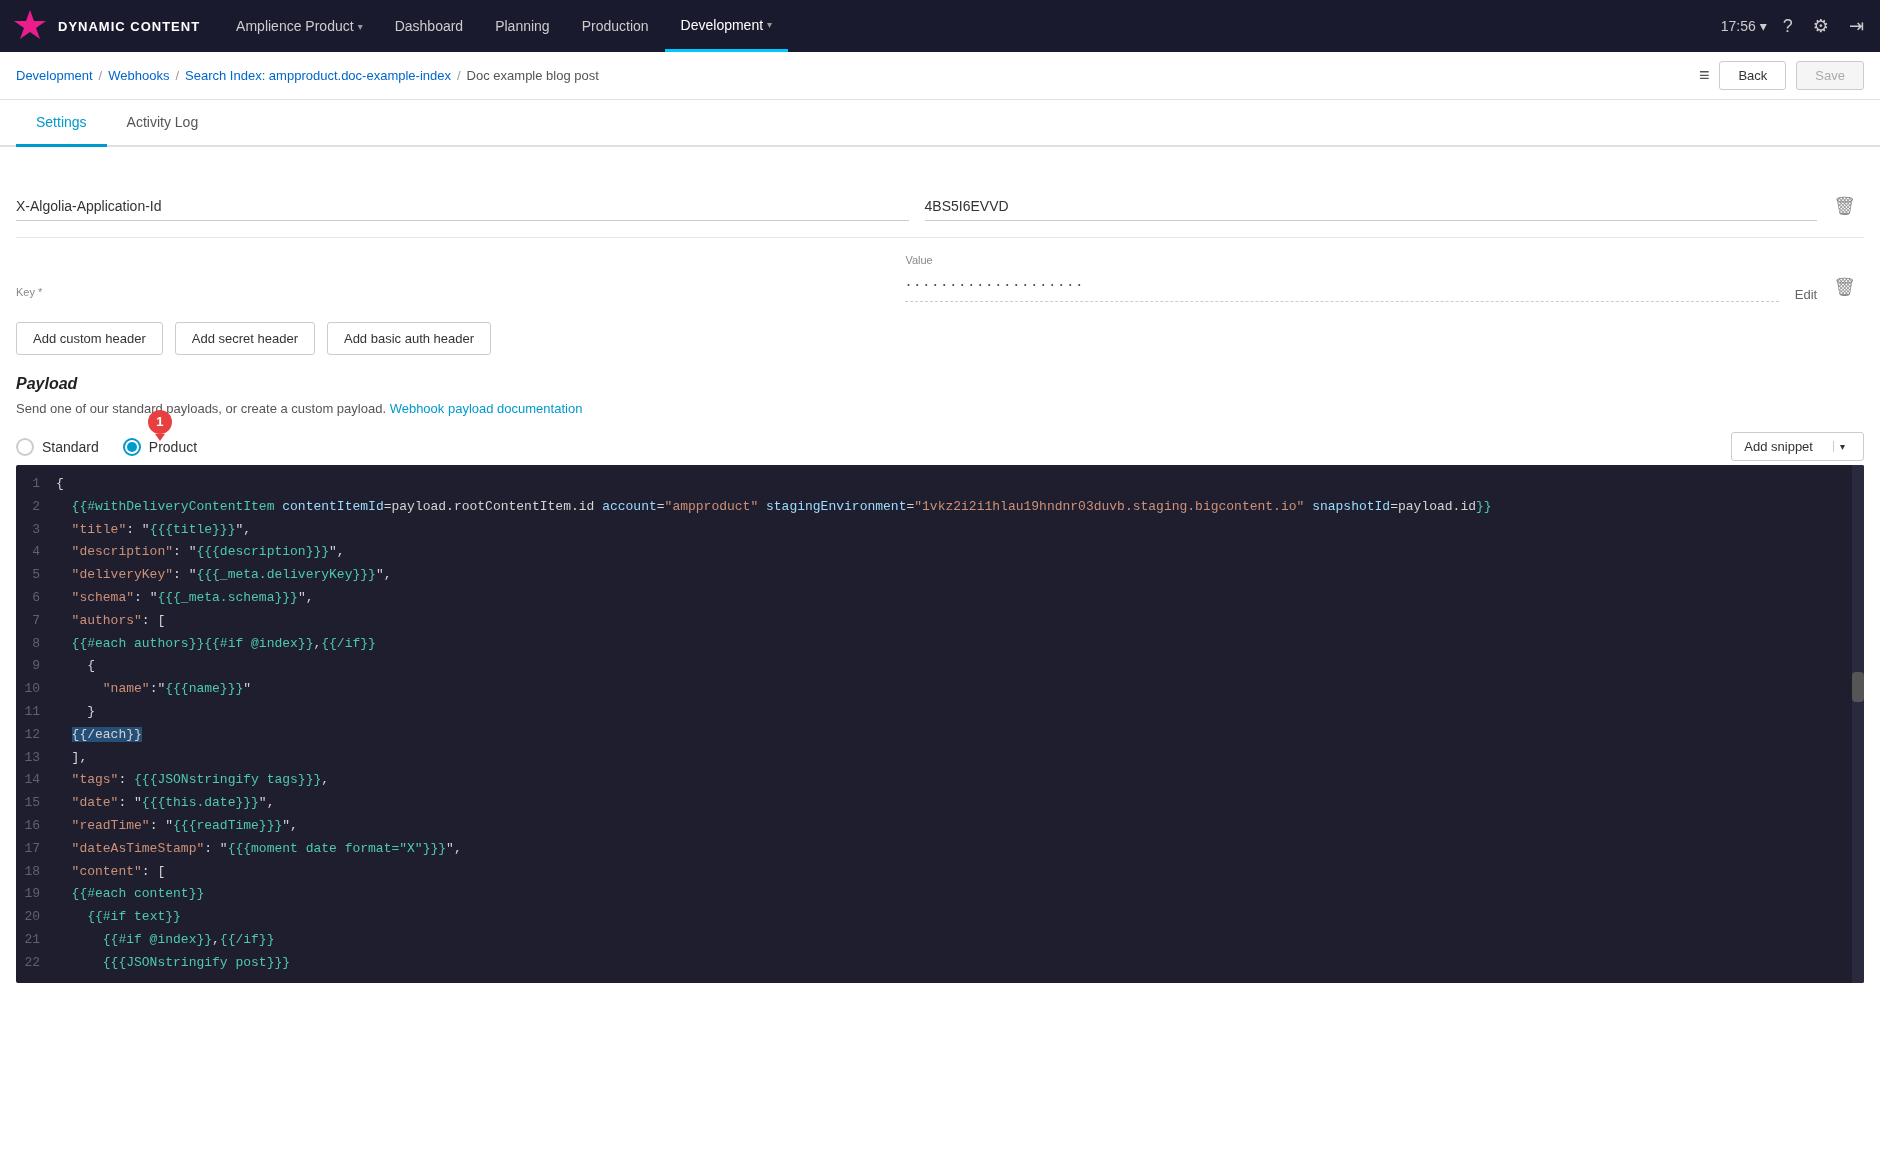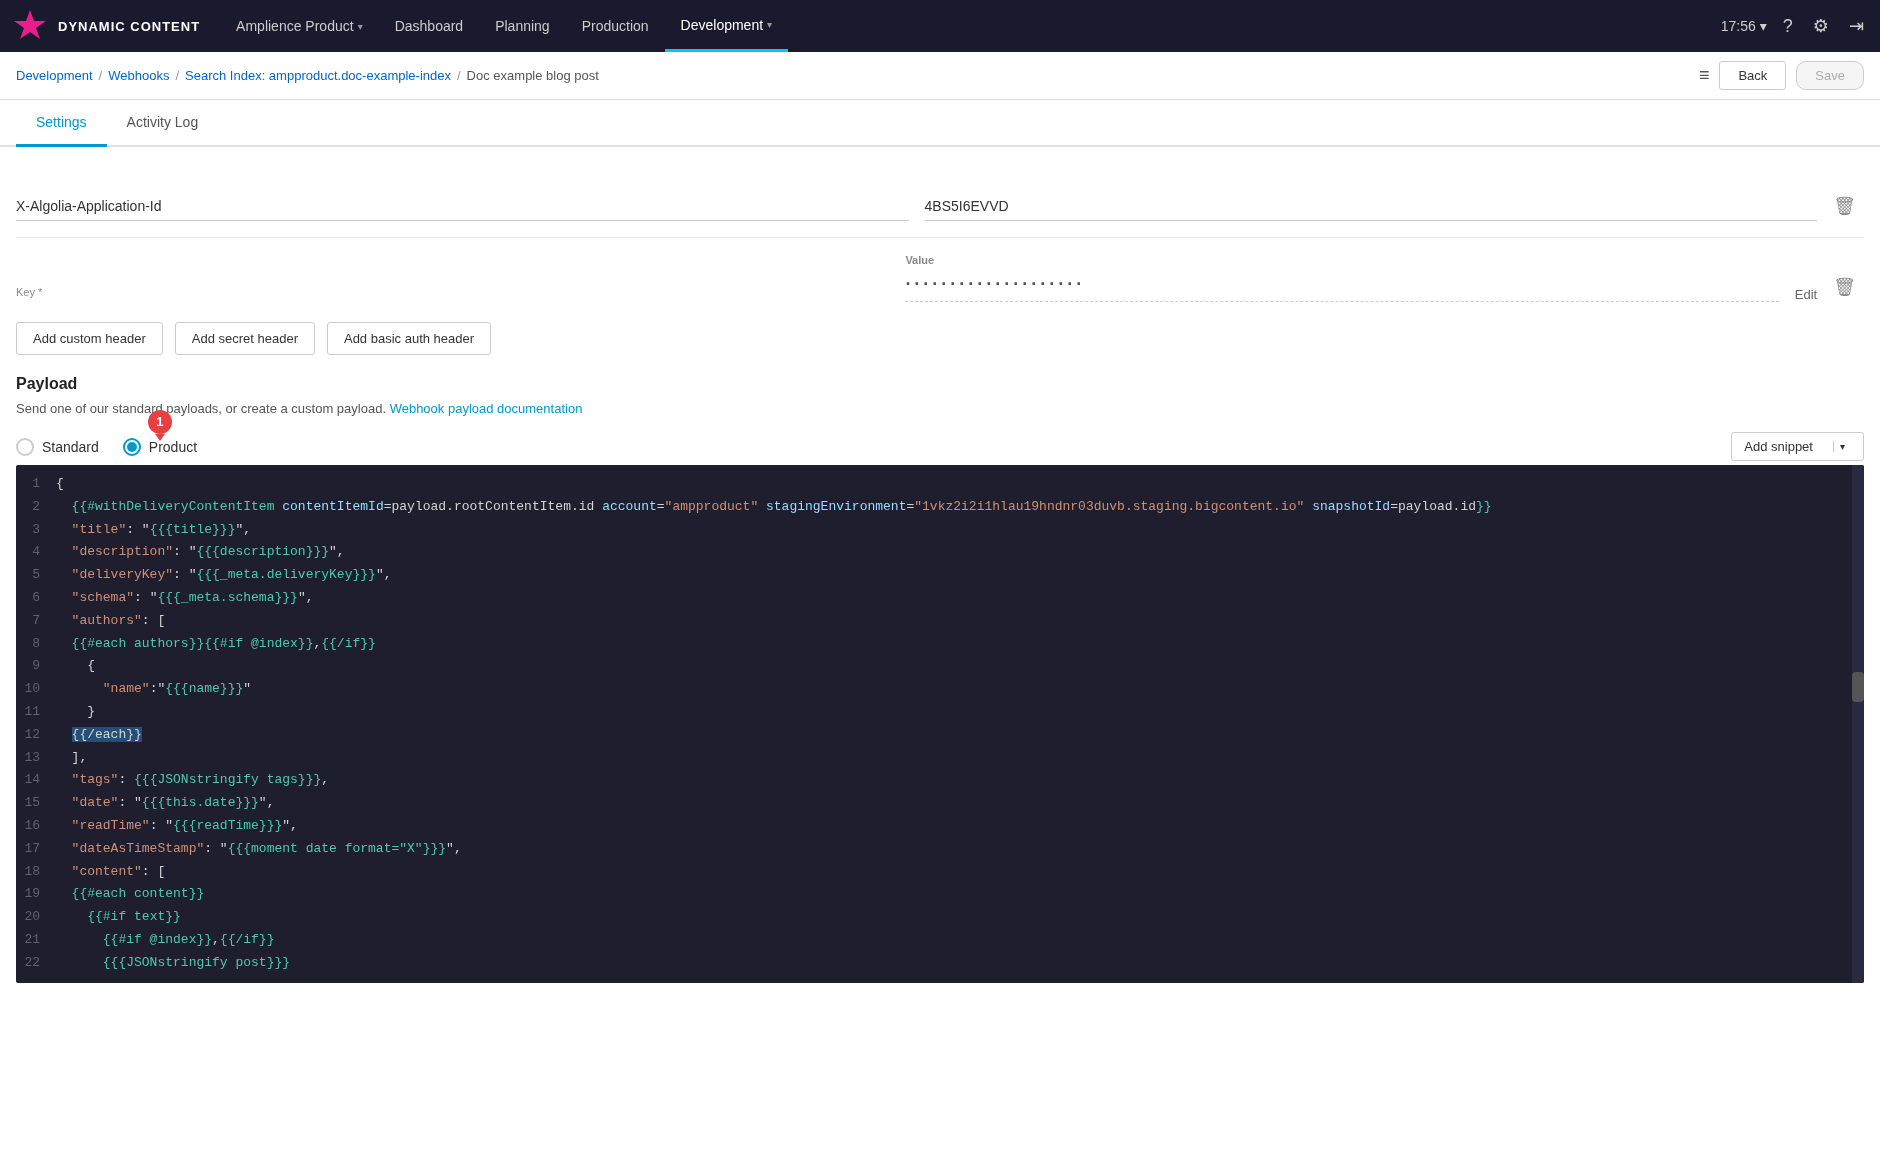--- a/index.html
+++ b/index.html
@@ -109,21 +109,21 @@
       background: #fff;
       border-radius: 3px;
       cursor: pointer;
       font-size: 13px;
       color: #333;
     }
     .btn-save {
       padding: 6px 18px;
       border: 1px solid #ccc;
       background: #f5f5f5;
-      border-radius: 10px;
+      border-radius: 3px;
       cursor: pointer;
       font-size: 13px;
       color: #aaa;
     }
     .list-icon {
       font-size: 18px;
       color: #555;
       cursor: pointer;
     }
 
@@ -215,20 +215,21 @@
 
     
     .payload-section {
       margin-top: 20px;
     }
     .section-title {
       font-size: 16px;
       font-weight: 600;
       color: #222;
       margin-bottom: 8px;
+      font-style: italic;
     }
     .section-desc {
       font-size: 13px;
       color: #555;
       margin-bottom: 16px;
     }
     .section-desc a {
       color: #0099cc;
       text-decoration: none;
     }
@@ -434,21 +435,21 @@
       </div>
       <span class="delete-icon">🗑</span>
     </div>
 
     <hr class="divider">
 
     <div style="display:flex; align-items:flex-end; margin-bottom:16px;">
       <div style="flex:1; padding-right:16px;">
         <div class="field-label">Key *</div>
       </div>
-      <div style="flex:1; padding-right:8px;font-weight:bold;">
+      <div style="flex:1; padding-right:8px;">
         <div class="field-label">Value</div>
         <div class="field-value field-dots dotted">····················</div>
       </div>
       <span class="edit-link">Edit</span>
       <span class="delete-icon">🗑</span>
     </div>
 
     <div class="buttons-row">
       <button class="btn-outline">Add custom header</button>
       <button class="btn-outline">Add secret header</button>

